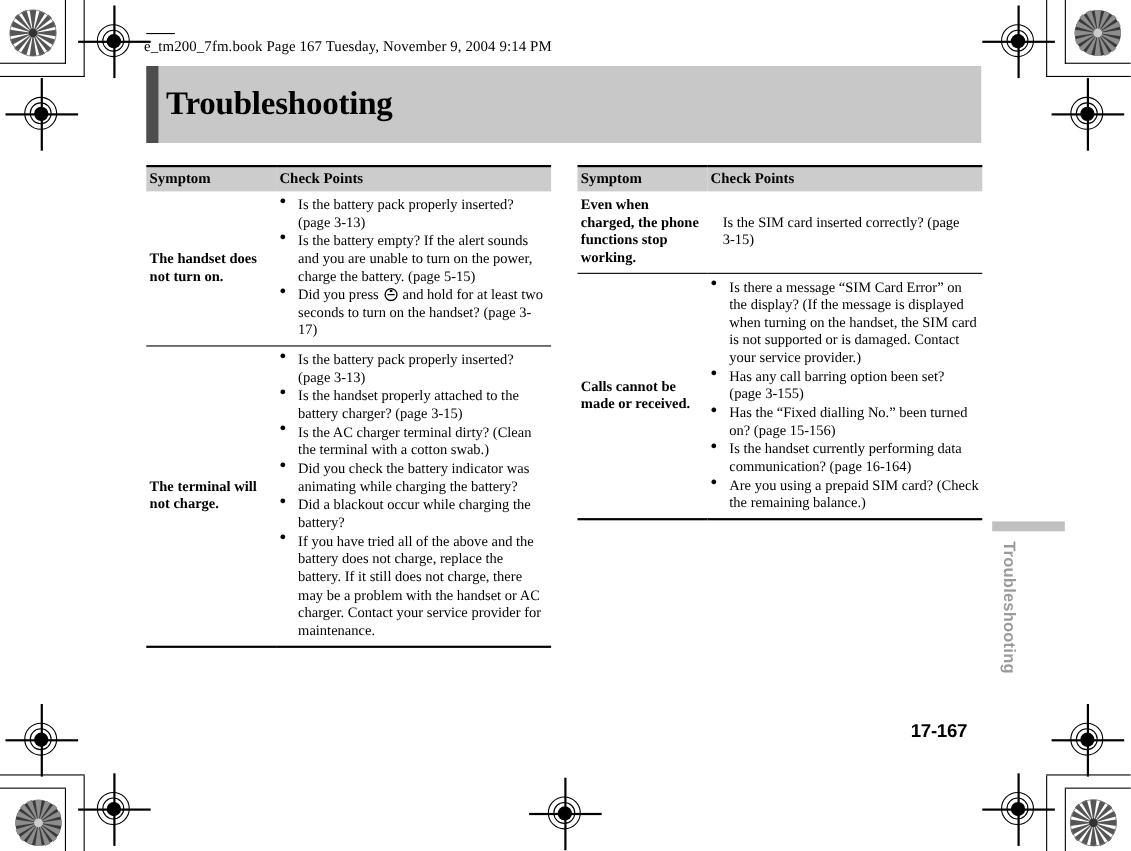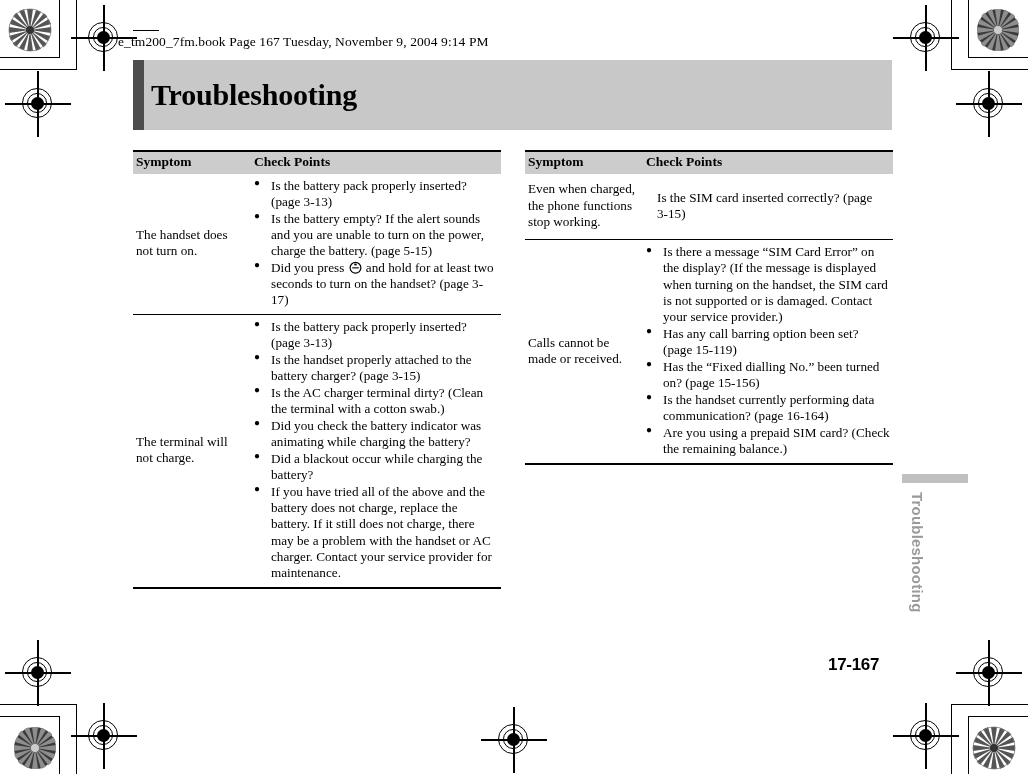--- a/index.html
+++ b/index.html
@@ -64,21 +64,21 @@
     position: absolute;
     width: 44px; height: 44px;
     border-radius: 50%;
     overflow: hidden;
   }
   .star svg { display:block; }
 
   
   .filestamp {
     position: absolute;
-    left: 118px;
+    left: 131px;
     top: 34px;
     font-size: 13.5px;
     letter-spacing: 0.1px;
     white-space: nowrap;
   }
   .filestamp-rule {
     position: absolute;
     left: 133px;
     top: 30px;
     width: 26px;
@@ -134,21 +134,21 @@
     vertical-align: middle;
     padding: 4px 2px 5px 3px;
     border-top: 1.1px solid #000;
   }
   .tbl tr.first-body td { border-top: 0; }
   .tbl tr.last-body td { border-bottom: 2.2px solid #000; }
 
   .col-sym { width: 118px; }
   .col-chk { width: 250px; }
 
-  td.sym { padding-left: 3px; padding-right: 6px; }
+  td.sym { padding-left: 3px; padding-right: 6px; font-weight: bold; }
   td.chk { padding-left: 2px; }
 
   ul.pts {
     list-style: none;
     margin: 0;
     padding: 0;
   }
   ul.pts li {
     position: relative;
     padding-left: 18px;
@@ -464,21 +464,21 @@
       <td class="sym">Even when charged, the phone functions stop working.</td>
       <td class="chk">
         <p class="plain">Is the SIM card inserted correctly? (page 3-15)</p>
       </td>
     </tr>
     <tr class="last-body">
       <td class="sym">Calls cannot be made or received.</td>
       <td class="chk">
         <ul class="pts">
           <li>Is there a message “SIM Card Error” on the display? (If the message is displayed when turning on the handset, the SIM card is not supported or is damaged. Contact your service provider.)</li>
-          <li>Has any call barring option been set? (page 15-119)</li>
+          <li>Has any call barring option been set? (page 3-155)</li>
           <li>Has the “Fixed dialling No.” been turned on? (page 15-156)</li>
           <li>Is the handset currently performing data communication? (page 16-164)</li>
           <li>Are you using a prepaid SIM card? (Check the remaining balance.)</li>
         </ul>
       </td>
     </tr>
   </tbody>
 </table>
 
 <div class="sidetab-bar"></div>

